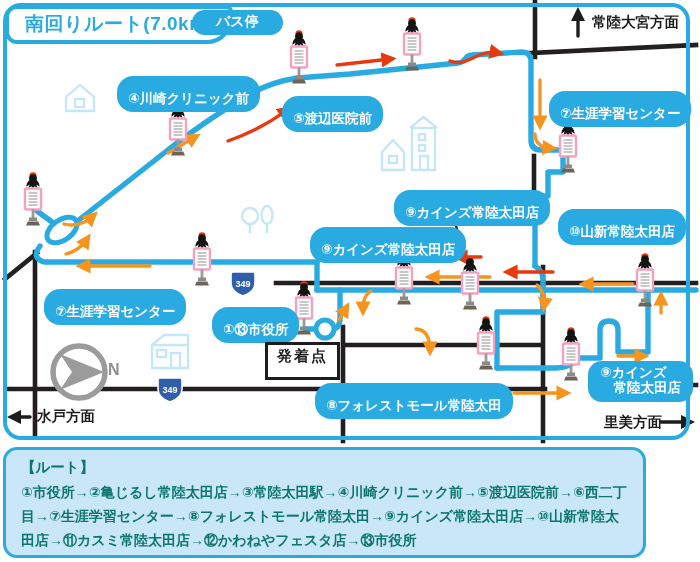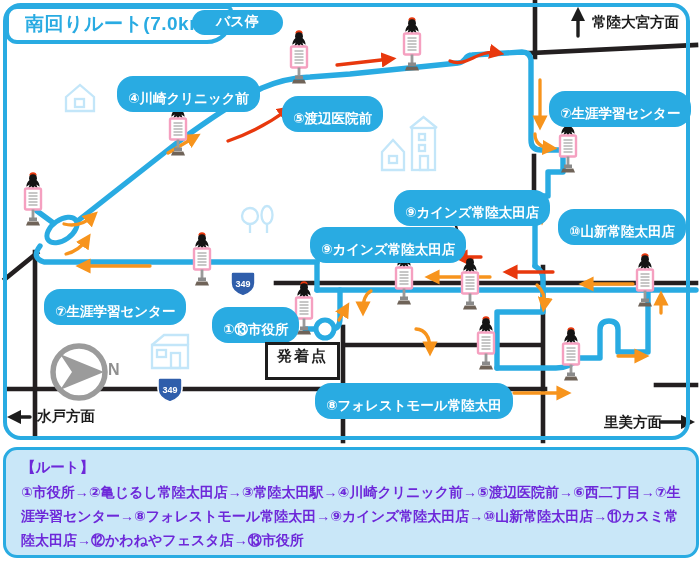--- a/index.html
+++ b/index.html
@@ -31,23 +31,23 @@
                padding:2px 9px 11px; letter-spacing:2px; }
   
   .dir { position:absolute; z-index:5; color:#1d1d1d; font-size:14.5px; font-weight:bold;
          white-space:nowrap; }
   .dir-kita  { left:592px; top:13px; }
   .dir-mito  { left:37px;  top:407px; }
   .dir-sato  { left:604px; top:413px; }
   .north-label { position:absolute; left:108px; top:361px; z-index:5; color:#8f8f8f;
                  font-size:16px; font-weight:bold; }
   
-  .info-panel { position:absolute; left:3px; top:447px; width:696px; height:111px;
+  .info-panel { position:absolute; left:3px; top:447px; width:643px; height:111px;
                 box-sizing:border-box; background:#c9e7f8; border:3.5px solid #29abe2;
-                border-radius:14px; z-index:2; padding:8px 15px; color:#6d28d9; }
+                border-radius:14px; z-index:2; padding:8px 15px; color:#0f766e; }
   .info-heading { font-size:14.5px; font-weight:bold; margin-bottom:3px; }
   .info-desc { font-size:14px; font-weight:bold; line-height:1.72; }
 </style>
 </head>
 <body>
 
 <div class="stage">
 
   <svg class="map-svg" width="700" height="445" viewBox="0 0 700 445">
     <defs>
@@ -212,20 +212,22 @@
 
   <div class="title-box">南回りルート(7.0km)</div>
   <div class="legend-pill">バス停</div>
 
   <div class="pill" style="left:212px;top:307px">①⑬市役所</div>
   <div class="pill" style="left:44px;top:289px">⑦生涯学習センター</div>
   <div class="pill" style="left:117px;top:76px">④川崎クリニック前</div>
   <div class="pill" style="left:282px;top:96px">⑤渡辺医院前</div>
   <div class="pill" style="left:549px;top:91px">⑦生涯学習センター</div>
   <div class="pill" style="left:315px;top:383px">⑧フォレストモール常陸太田</div>
+  <div class="pill two-line" style="left:588px;top:361px">⑨カインズ
+　常陸太田店</div>
   <div class="pill" style="left:558px;top:209px">⑩山新常陸太田店</div>
   <div class="pill" style="left:394px;top:190px">⑨カインズ常陸太田店</div>
   <div class="pill" style="left:310px;top:227px">⑨カインズ常陸太田店</div>
 
   <div class="start-box">発着点</div>
 
   <div class="dir dir-kita">常陸大宮方面</div>
   <div class="dir dir-mito">水戸方面</div>
   <div class="dir dir-sato">里美方面</div>
   <div class="north-label">N</div>

